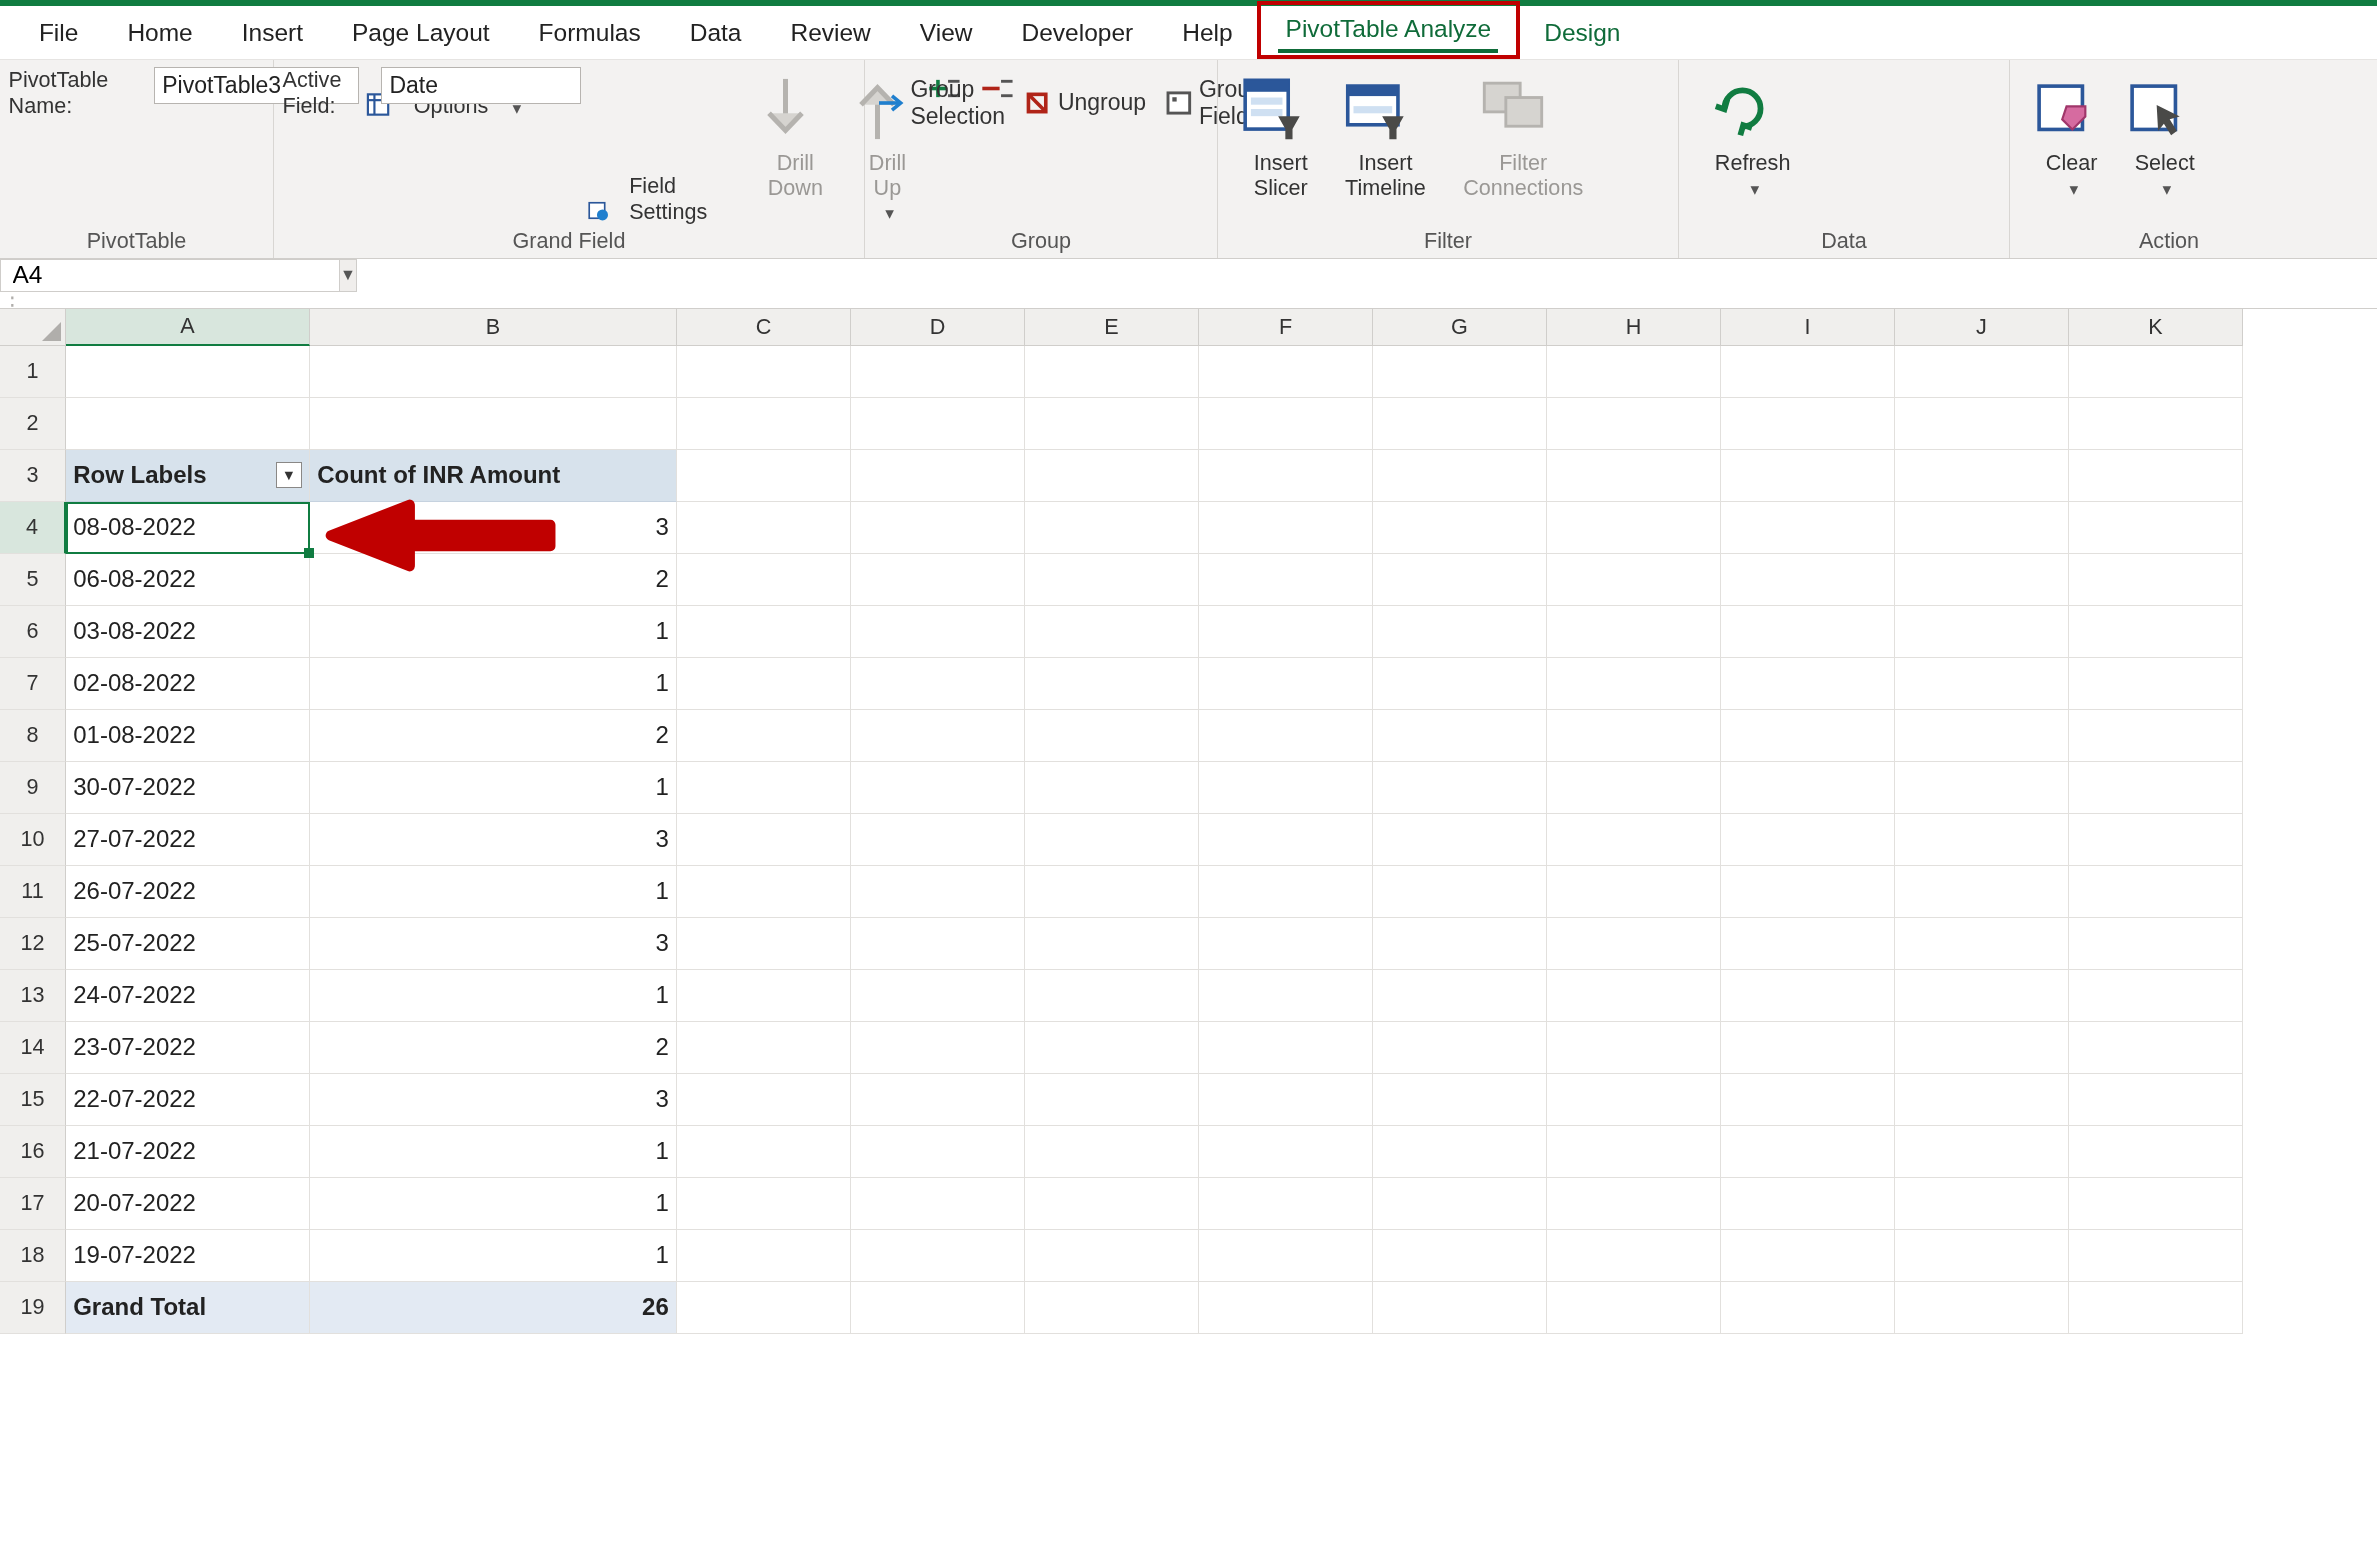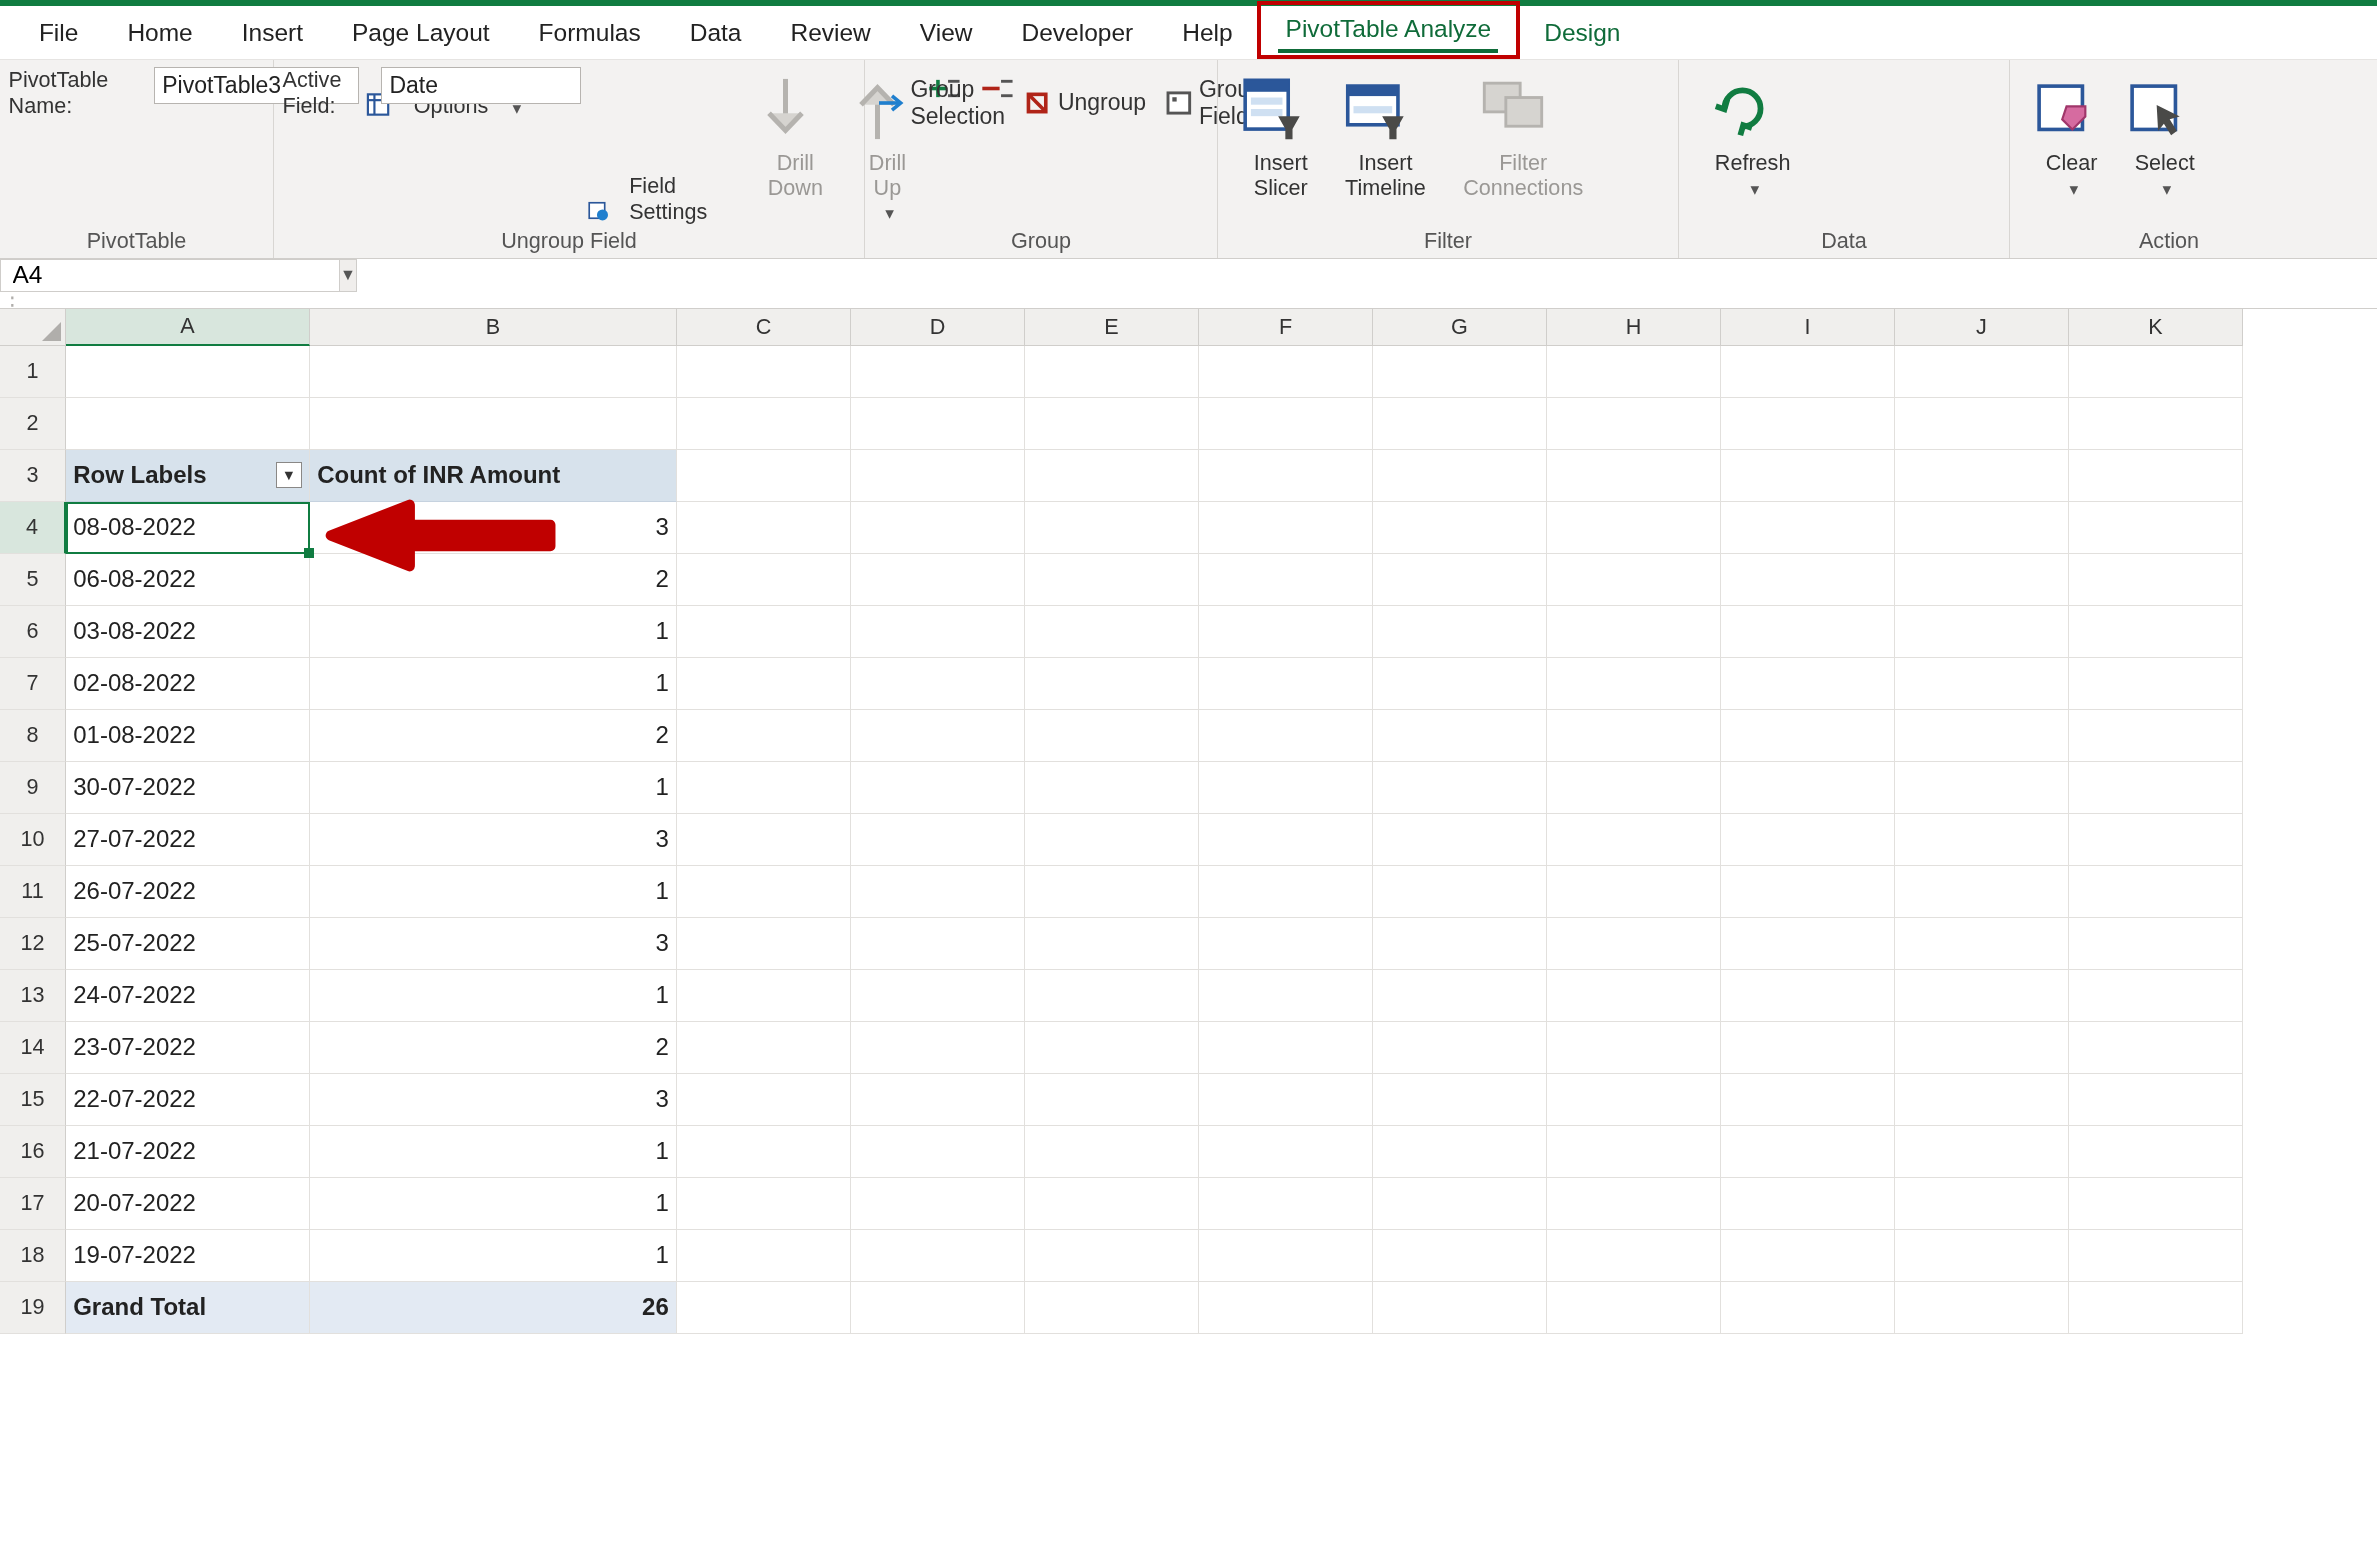--- a/index.html
+++ b/index.html
@@ -181,21 +181,21 @@
           <line x1="32" y1="10" x2="48" y2="10" stroke="#555" stroke-width="4"></line>
           <line x1="32" y1="30" x2="48" y2="30" stroke="#555" stroke-width="4"></line>
         </svg>
         <svg width="36" height="29" viewBox="0 0 50 40" style="cursor:pointer">
           <line x1="6" y1="20" x2="30" y2="20" stroke="#b02418" stroke-width="5"></line>
           <line x1="32" y1="10" x2="48" y2="10" stroke="#555" stroke-width="4"></line>
           <line x1="32" y1="30" x2="48" y2="30" stroke="#555" stroke-width="4"></line>
         </svg>
       </div>
     </div>
-    <div class="group-label">Ungroup Field</div>
+    <div class="group-label">Grand Field</div>
   </div>
 
   <div class="group" style="width:353px;">
     <div class="group-body">
       <div class="stack" style="gap:13px; padding-top:4.3px;">
         <div class="thin-btn">
           <svg width="32" height="26" viewBox="0 0 44 36">
             <line x1="4" y1="18" x2="32" y2="18" stroke="#1f7fce" stroke-width="5"></line>
             <polyline points="22,8 34,18 22,28" fill="none" stroke="#1f7fce" stroke-width="5"></polyline>
           </svg>

